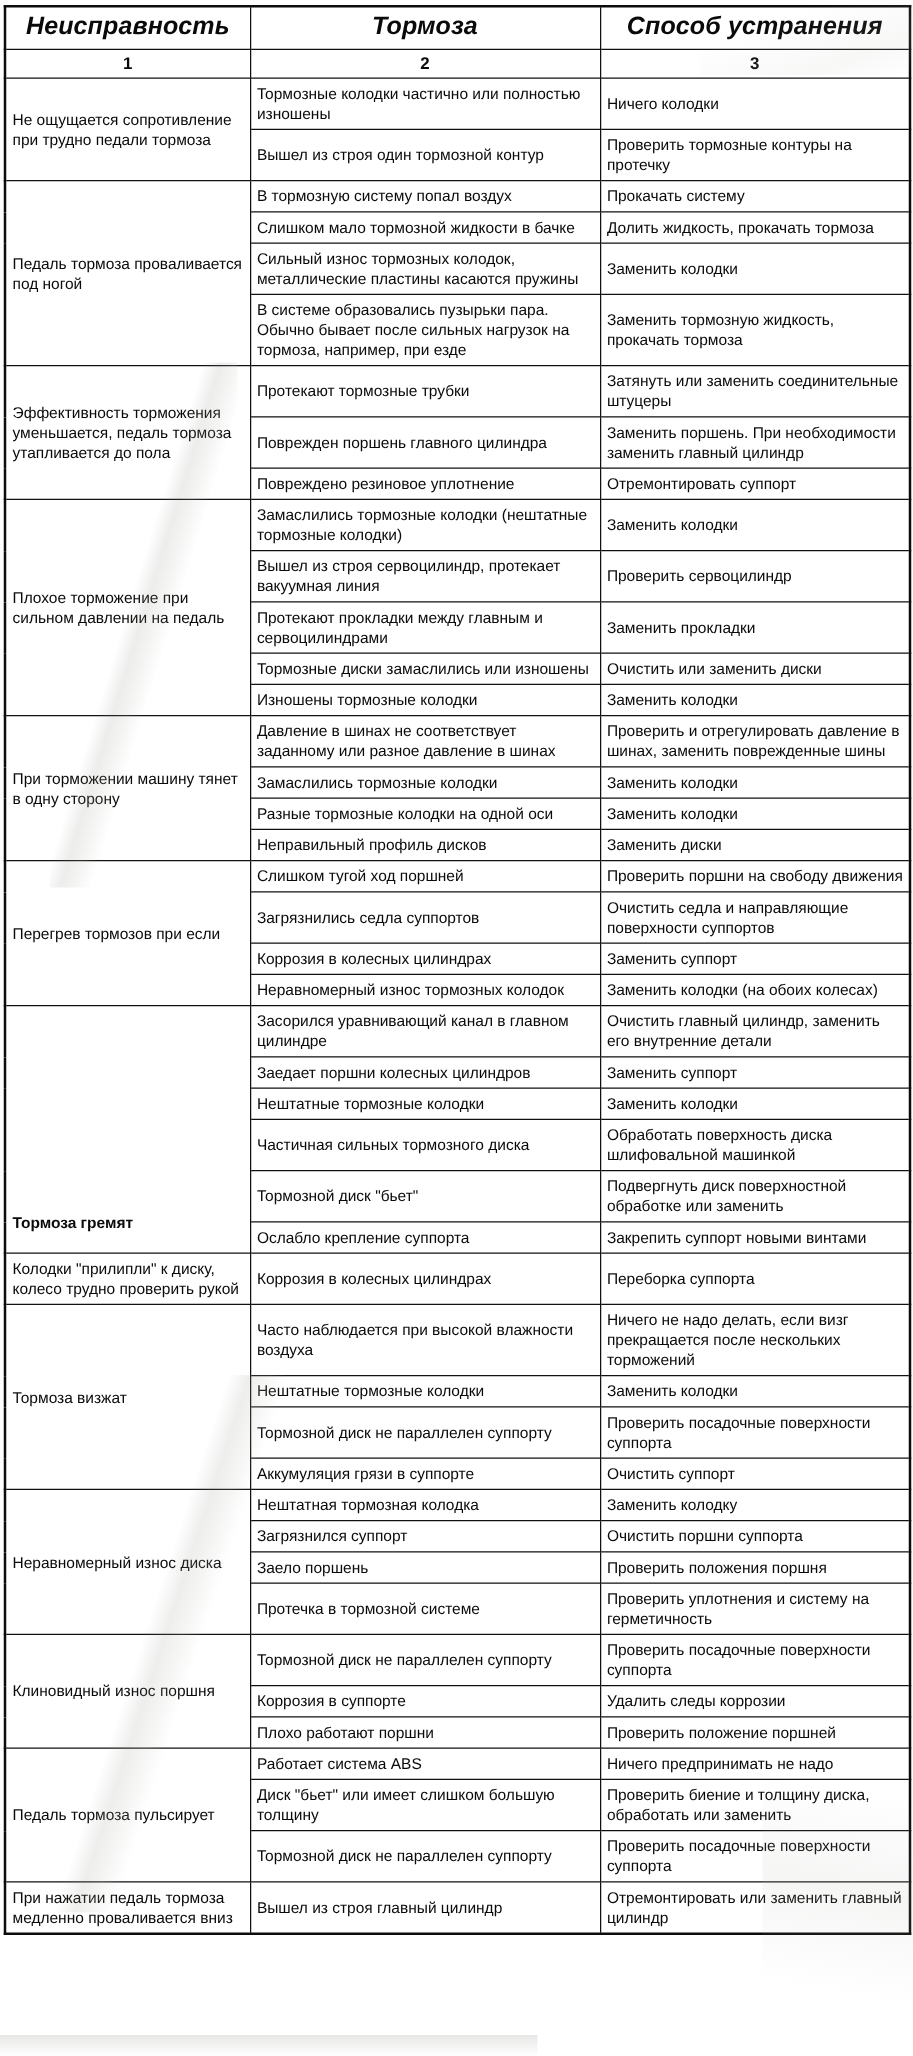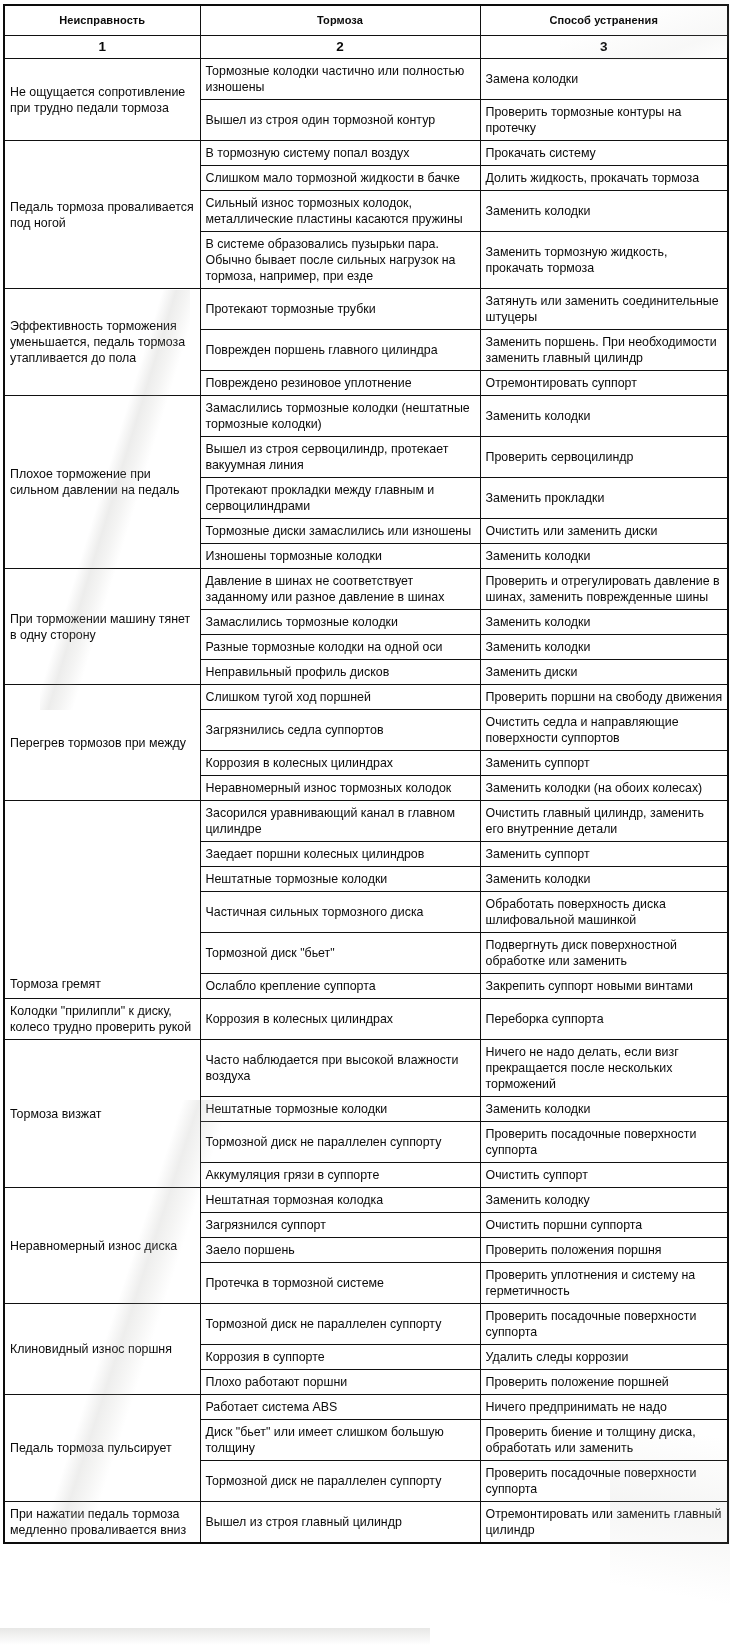--- a/index.html
+++ b/index.html
@@ -80,38 +80,39 @@
     hyphens: none;
   }
   
   table.fault-table {
     border: 2.4px solid #0c0c0c;
   }
 
   thead th.col-head {
     text-align: center;
     font-weight: bold;
-    font-size: 11px;
+    font-size: 20px;
     letter-spacing: .1px;
     padding: 3px 4px 4px 4px;
     height: 22px;
+    font-style: italic;
   }
   thead td.col-num {
     text-align: center;
     font-weight: bold;
     font-size: 13.5px;
     height: 16px;
     padding: 2px 4px 3px 4px;
   }
 
   td.fault-cell {
     vertical-align: top;
     padding-top: 6px;
   }
-  td.fault-cell.v-bot { vertical-align: bottom; padding-bottom: 6px; }
+  td.fault-cell.v-bot { vertical-align: bottom; padding-bottom: 16px; font-weight: bold; }
 
   td.cause-cell { vertical-align: middle; }
   td.remedy-cell { vertical-align: middle; }
 
   
   td, th { text-rendering: optimizeLegibility; }
 </style>
 </head>
 <body>
 
@@ -137,21 +138,21 @@
       <tr>
         <td class="col-num">1</td>
         <td class="col-num">2</td>
         <td class="col-num">3</td>
       </tr>
     </thead>
     <tbody id="table-body">
         <tr>
           <td class="fault-cell" rowspan="2">Не ощущается сопротивление при трудно педали тормоза</td>
           <td class="cause-cell">Тормозные колодки частично или полностью изношены</td>
-          <td class="remedy-cell">Замена колодки</td>
+          <td class="remedy-cell">Ничего колодки</td>
         </tr>
         <tr>
           <td class="cause-cell">Вышел из строя один тормозной контур</td>
           <td class="remedy-cell">Проверить тормозные контуры на протечку</td>
         </tr>
         <tr>
           <td class="fault-cell" rowspan="4">Педаль тормоза проваливается под ногой</td>
           <td class="cause-cell">В тормозную систему попал воздух</td>
           <td class="remedy-cell">Прокачать систему</td>
         </tr>
@@ -212,21 +213,21 @@
         </tr>
         <tr>
           <td class="cause-cell">Разные тормозные колодки на одной оси</td>
           <td class="remedy-cell">Заменить колодки</td>
         </tr>
         <tr>
           <td class="cause-cell">Неправильный профиль дисков</td>
           <td class="remedy-cell">Заменить диски</td>
         </tr>
         <tr>
-          <td class="fault-cell" rowspan="4">Перегрев тормозов при между</td>
+          <td class="fault-cell" rowspan="4">Перегрев тормозов при если</td>
           <td class="cause-cell">Слишком тугой ход поршней</td>
           <td class="remedy-cell">Проверить поршни на свободу движения</td>
         </tr>
         <tr>
           <td class="cause-cell">Загрязнились седла суппортов</td>
           <td class="remedy-cell">Очистить седла и направляющие поверхности суппортов</td>
         </tr>
         <tr>
           <td class="cause-cell">Коррозия в колесных цилиндрах</td>
           <td class="remedy-cell">Заменить суппорт</td>

